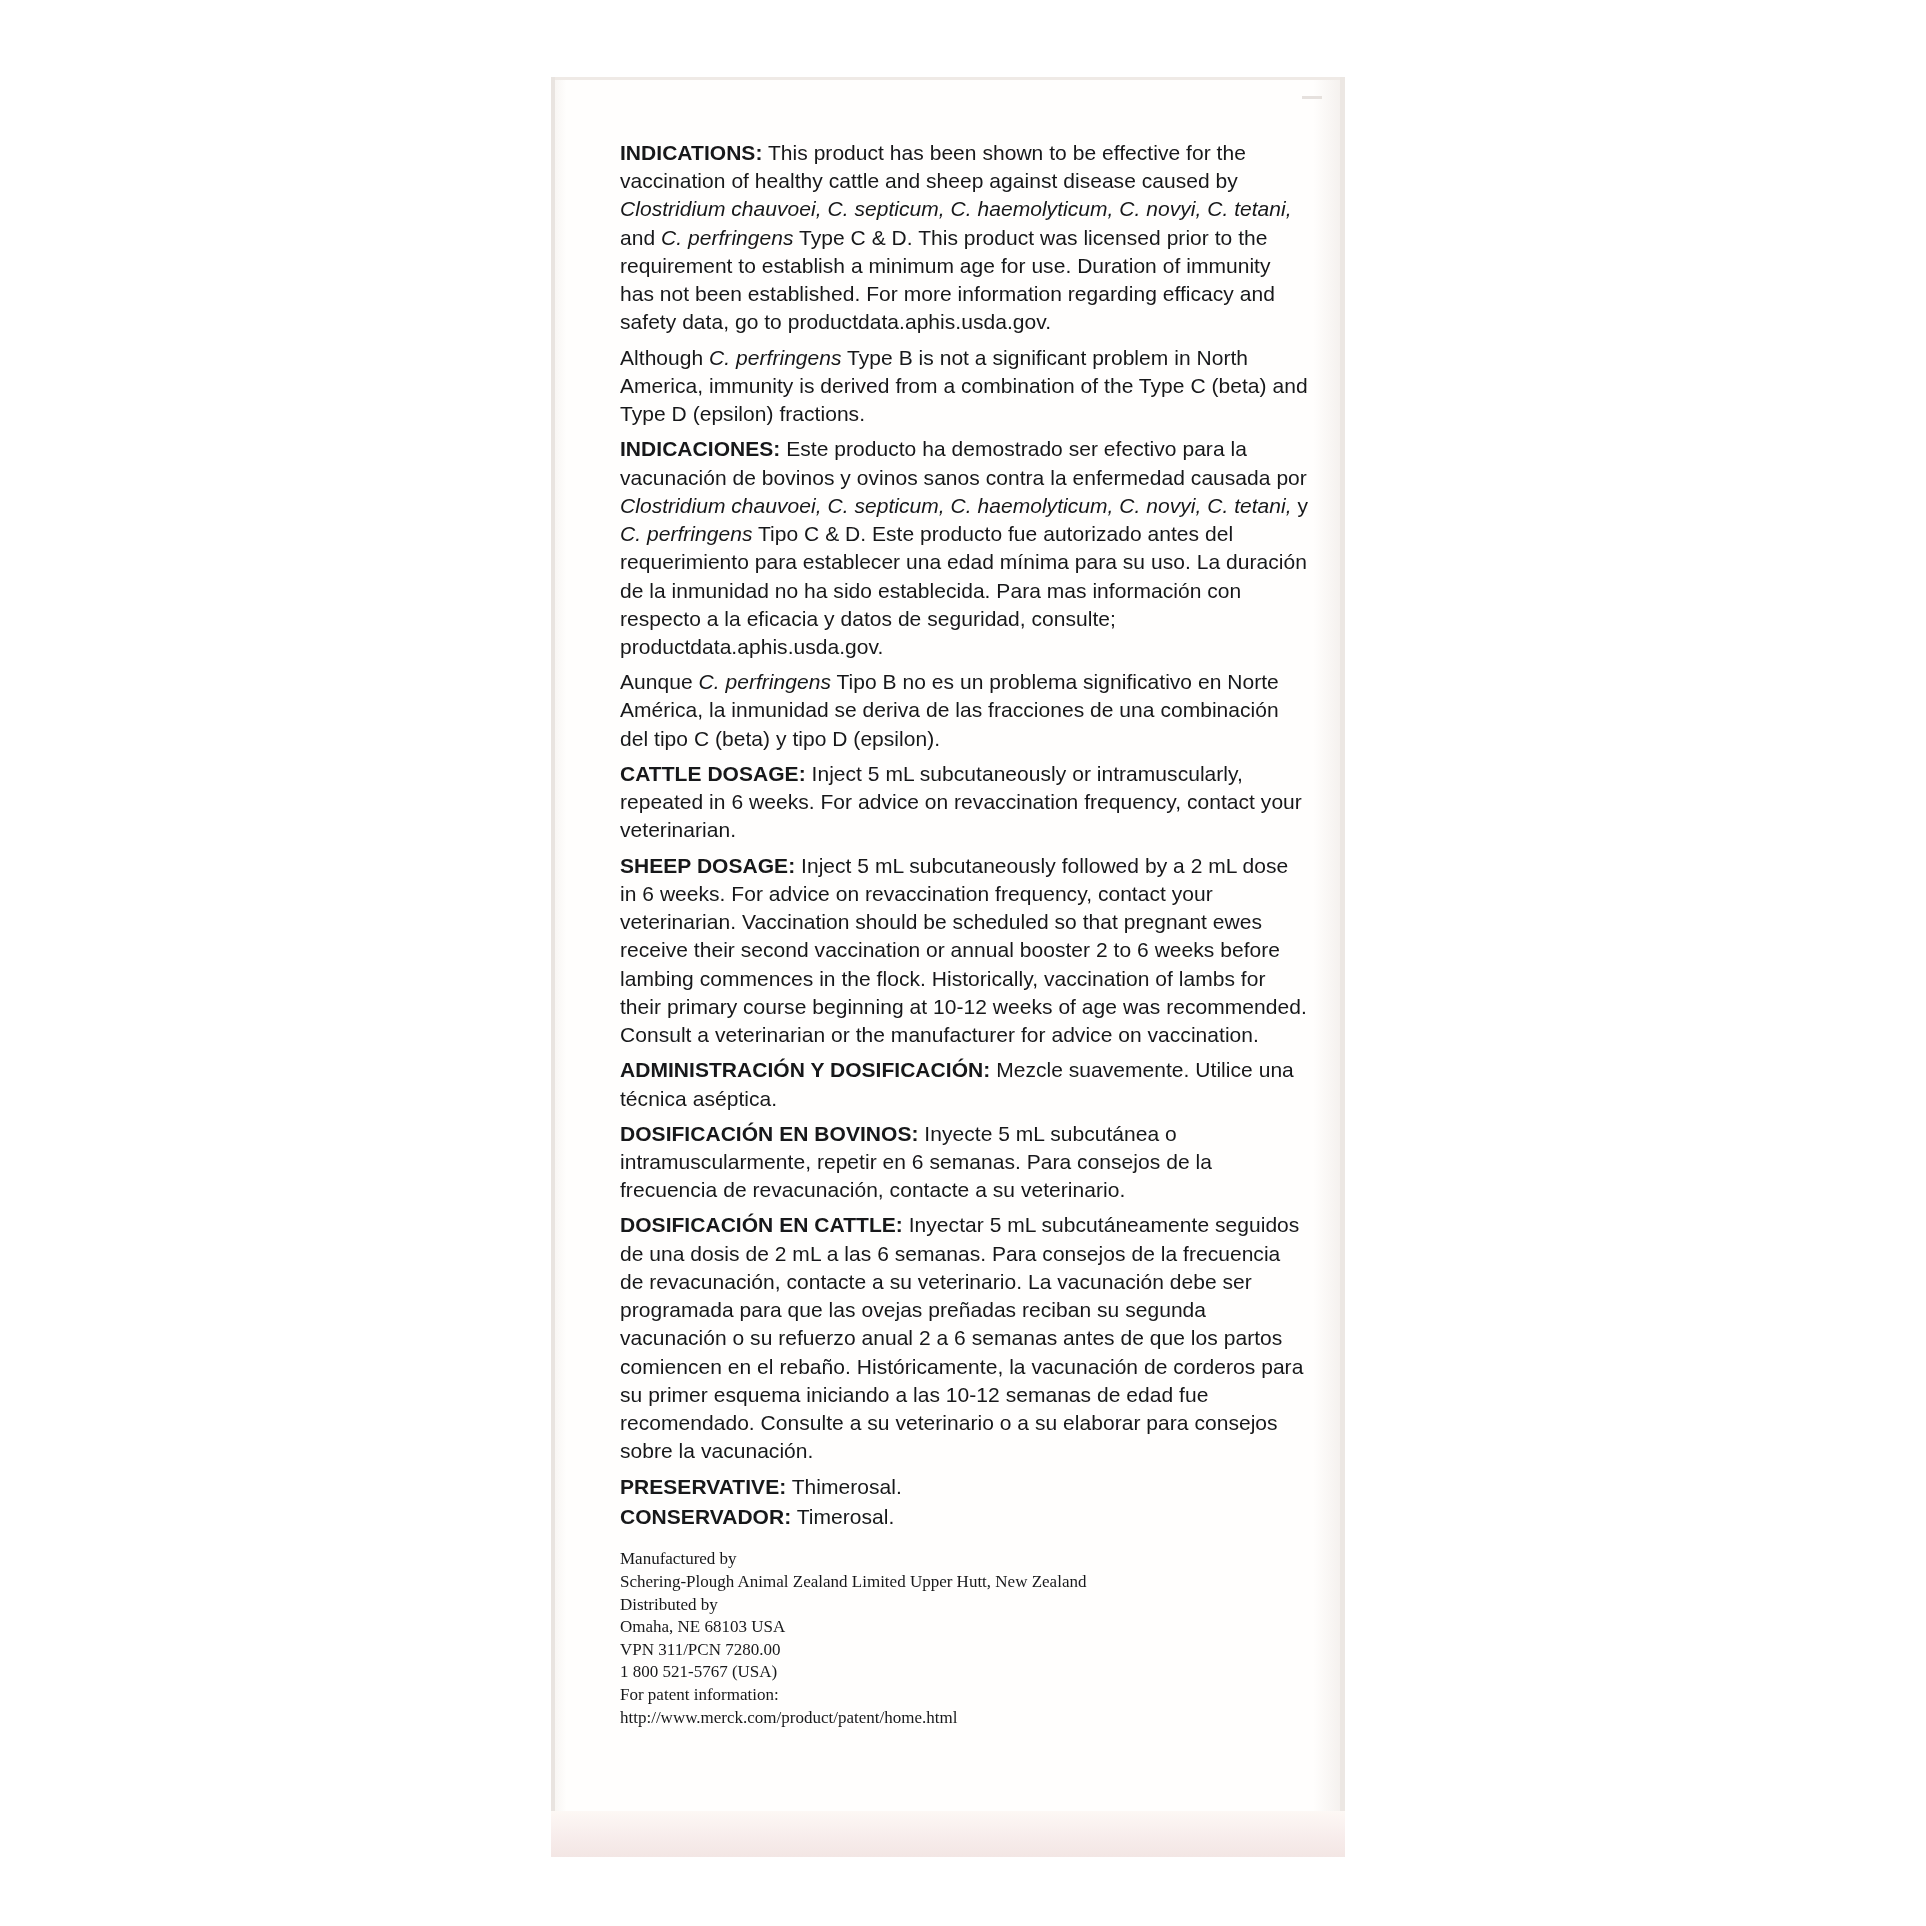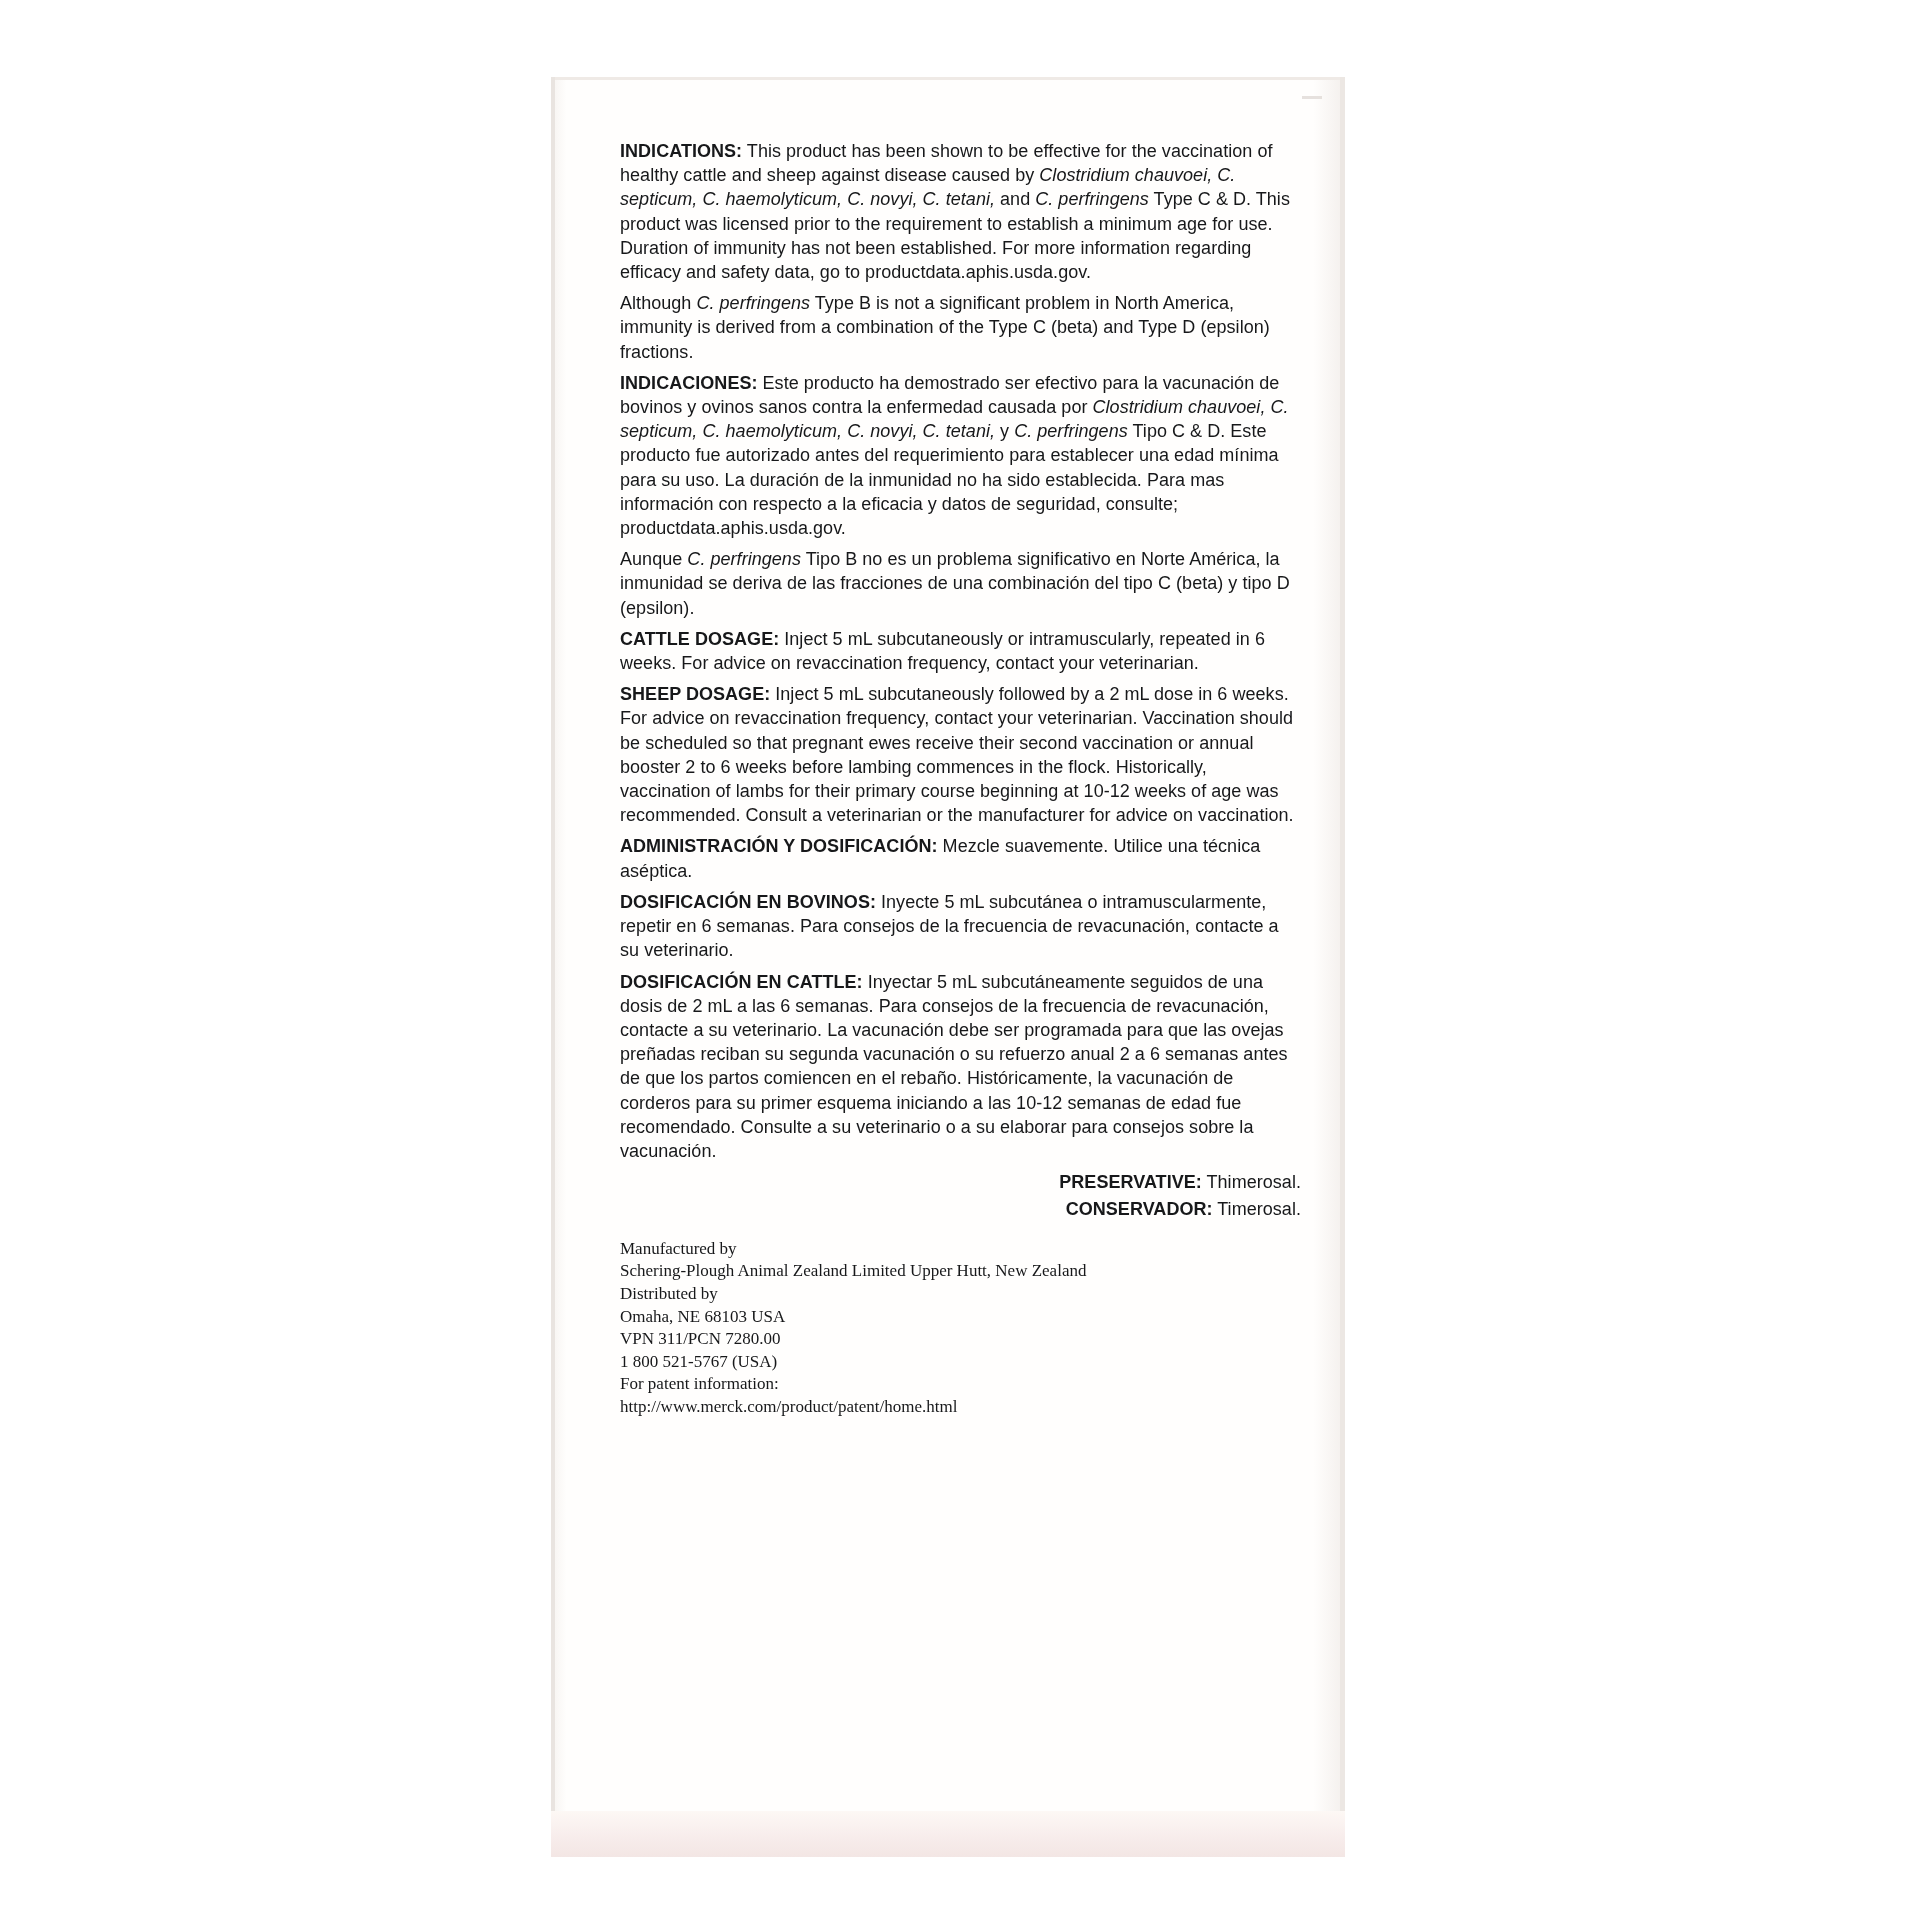--- a/index.html
+++ b/index.html
@@ -80,28 +80,28 @@
   }
 
   .content {
     position: absolute;
     left: 69px;
     top: 62px;
     width: 693px;
   }
 
   .block {
-    margin: 0 12px 7px 0;
+    margin: 0 4px 7px 0;
     color: #17181a;
-    font-size: 18px;
+    font-size: 21px;
     line-height: 1.345;
     letter-spacing: 0.04px;
     text-align: left;
   }
-  .block.tight { margin-bottom: 2.3px; text-align: right; }
+  .block.tight { margin-bottom: 2.3px; }
 
   .lbl {
     font-weight: bold;
   }
 
   .footer-line {
     margin: 0;
     color: #17181a;
     font-size: 17px;
     line-height: 1.33;

